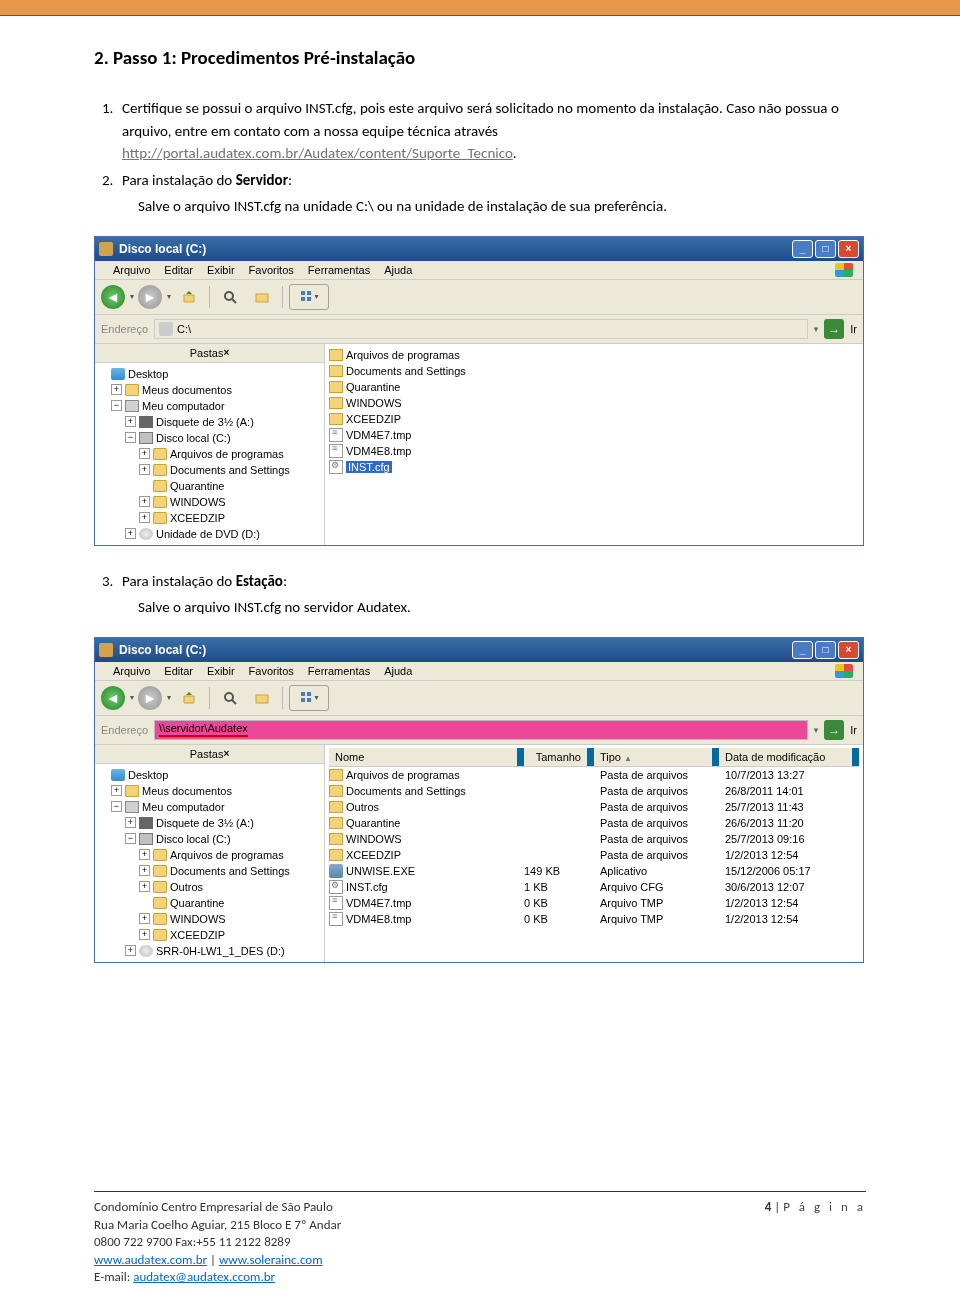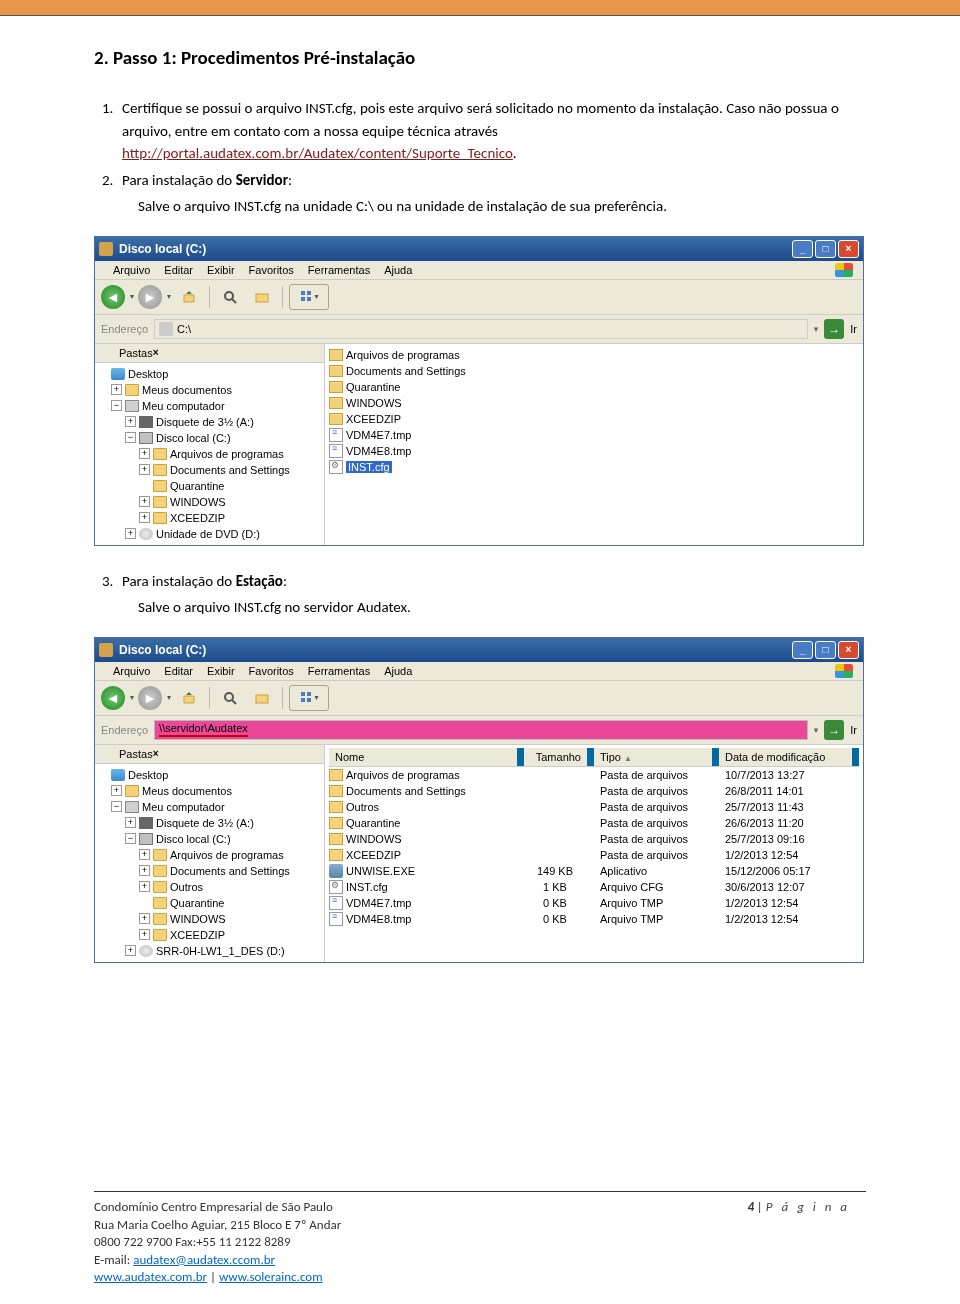--- a/index.html
+++ b/index.html
@@ -4,21 +4,21 @@
 <style>
   * { box-sizing: border-box; margin: 0; padding: 0; }
   body { font-family: Calibri, Arial, sans-serif; background: #fff; width: 960px; }
   .page-wrapper { padding: 0; position: relative; min-height: 1304px; }
   .top-border { height: 16px; background: #e8974a; border-bottom: 1px solid #555; }
   .content { padding: 30px 94px 0 94px; }
   .heading { font-size: 19px; font-weight: bold; margin-bottom: 28px; }
   .list-item { display: flex; margin-bottom: 4px; line-height: 1.5; font-size: 15px; }
   .list-num { width: 28px; flex-shrink: 0; padding-left: 8px; }
   .list-text { flex: 1; }
-  .list-item a { color: #7f1d1d; text-decoration: underline; }
+  .list-item a { color: #737373; text-decoration: underline; }
   .indent-text { margin-left: 44px; font-size: 15px; line-height: 1.5; margin-bottom: 4px; }
 
   .screenshot {
     margin: 18px 0 24px 0;
     border: 1px solid #4a6ea9;
     background: #ece9d8;
     width: 770px;
     font-family: Tahoma, Arial, sans-serif;
     font-size: 11px;
   }
@@ -57,21 +57,21 @@
   .sep { width:1px; height:22px; background: #bbb; margin: 0 2px; }
   .addrbar { background: #ece9d8; padding: 4px 6px; display:flex; align-items:center; gap:6px; border-bottom: 1px solid #ccc; }
   .addrbar .lbl { color:#888; }
   .addrbar .addrbox { flex:1; background:#ec4899; border:1px solid #bbb; height:20px; display:flex; align-items:center; padding: 0 4px; gap:4px; }
   .addrbar .addrbox.disabled { background:#ece9d8; border:1px solid #ccc; }
   .addrbar .go { width:20px; height:20px; background:#3a8a3a; border-radius:3px; color:#fff; display:flex; align-items:center; justify-content:center; font-size:12px; }
   .hdicon { width:14px; height:14px; background:#ccc; border-radius:2px; display:inline-block; }
   .under-red { border-bottom: 2px solid #c00; padding-bottom:1px; }
   .explorer-body { display:flex; background:#fff; }
   .tree-panel { width: 230px; border-right: 1px solid #ccc; }
-  .tree-hdr { background:#ece9d8; padding:3px 24px; display:flex; justify-content:flex-start; border-bottom:1px solid #ccc; }
+  .tree-hdr { background:#ece9d8; padding:3px 24px; display:flex; justify-content:center; border-bottom:1px solid #ccc; }
   .tree-hdr .x { font-size:10px; font-weight:bold; cursor:default; }
   .tree { padding: 3px 2px; }
   .tree-node { display:flex; align-items:center; height:16px; white-space:nowrap; }
   .expander { width:11px; height:11px; border:1px solid #999; display:inline-flex; align-items:center; justify-content:center; font-size:9px; line-height:1; margin-right:3px; flex-shrink:0; }
   .noexp { width:14px; display:inline-block; }
   .ticon-folder { width:14px; height:12px; background:#f4d27a; border:1px solid #c9a33a; border-radius:1px; display:inline-block; margin-right:3px; flex-shrink:0; }
   .ticon-desktop { width:14px; height:12px; background:linear-gradient(#6bb5e8,#3a8acc); border-radius:2px; display:inline-block; margin-right:3px; flex-shrink:0; }
   .ticon-pc { width:14px; height:12px; background:#d0d0d0; border:1px solid #888; display:inline-block; margin-right:3px; flex-shrink:0; }
   .ticon-floppy { width:14px; height:12px; background:#666; display:inline-block; margin-right:3px; flex-shrink:0; }
   .ticon-hd { width:14px; height:12px; background:#c0c0c0; border:1px solid #777; display:inline-block; margin-right:3px; flex-shrink:0; }
@@ -81,37 +81,37 @@
   .ind3 { padding-left:42px; }
   .file-panel { flex:1; padding: 3px 4px; }
   .col-hdr { display:flex; background:#ece9d8; border-bottom:1px solid #ccc; }
   .col-hdr div { padding:3px 6px; border-right:7px solid #0369a1; }
   .col-name { flex:1; min-width:180px; }
   .col-size { width:70px; text-align:right; }
   .col-type { width:125px; }
   .col-date { width:140px; }
   .frow { display:flex; align-items:center; height:16px; }
   .frow .col-name { display:flex; align-items:center; gap:3px; }
-  .frow .col-size { width:70px; text-align:center; padding-right:8px; }
+  .frow .col-size { width:70px; text-align:left; padding-right:8px; }
   .frow .col-type { width:125px; padding-left:6px; }
   .frow .col-date { width:140px; padding-left:6px; }
   .ficon-folder { width:14px; height:12px; background:#f4d27a; border:1px solid #c9a33a; display:inline-block; }
   .ficon-tmp { width:14px; height:14px; background:#fff; border:1px solid #999; display:inline-block; position:relative; }
   .ficon-tmp::after { content:"≡"; position:absolute; top:-2px; left:2px; font-size:9px; color:#4a7bc5; }
   .ficon-exe { width:14px; height:14px; background:linear-gradient(#8ac,#58a); display:inline-block; border-radius:2px; }
   .ficon-cfg { width:14px; height:14px; background:#fff; border:1px solid #999; display:inline-block; position:relative; }
   .ficon-cfg::after { content:"⚙"; position:absolute; top:-1px; left:1px; font-size:9px; color:#777; }
   .sel { background:#316ac5; color:#fff; padding:0 2px; }
 
   .footer {
     position: absolute; bottom: 18px; left: 94px; right: 94px;
     border-top: 1px solid #333; padding-top: 6px;
     font-size: 13px; color: #333; line-height: 1.35;
   }
-  .footer .pagenum { position:absolute; right:16px; top:6px;font-style:italic; }
+  .footer .pagenum { position:absolute; right:0; top:6px; }
   .footer .pagenum .p { letter-spacing: 3px; color:#444; }
   .footer a { color: #0066cc; text-decoration: underline; }
 </style>
 </head>
 <body>
 
 <div class="page-wrapper">
   <div class="top-border"></div>
   <div class="content">
 
@@ -542,19 +542,19 @@
         </div>
       </div>
     </div>
 
   </div>
 
   <div class="footer">
     <div>Condomínio Centro Empresarial de São Paulo</div>
     <div>Rua Maria Coelho Aguiar, 215 Bloco E 7º Andar</div>
     <div>0800 722 9700 Fax:+55 11 2122 8289</div>
+    <div><a href="#">www.audatex.com.br</a><span> | </span><a href="#">www.solerainc.com</a></div>
     <div><span>E-mail: </span><a href="#">audatex@audatex.ccom.br</a></div>
-    <div><a href="#">www.audatex.com.br</a><span> | </span><a href="#">www.solerainc.com</a></div>
     <div class="pagenum">
       <b>4</b> | <span class="p">P á g i n a</span>
     </div>
   </div>
 </div>
 
 </body></html>

